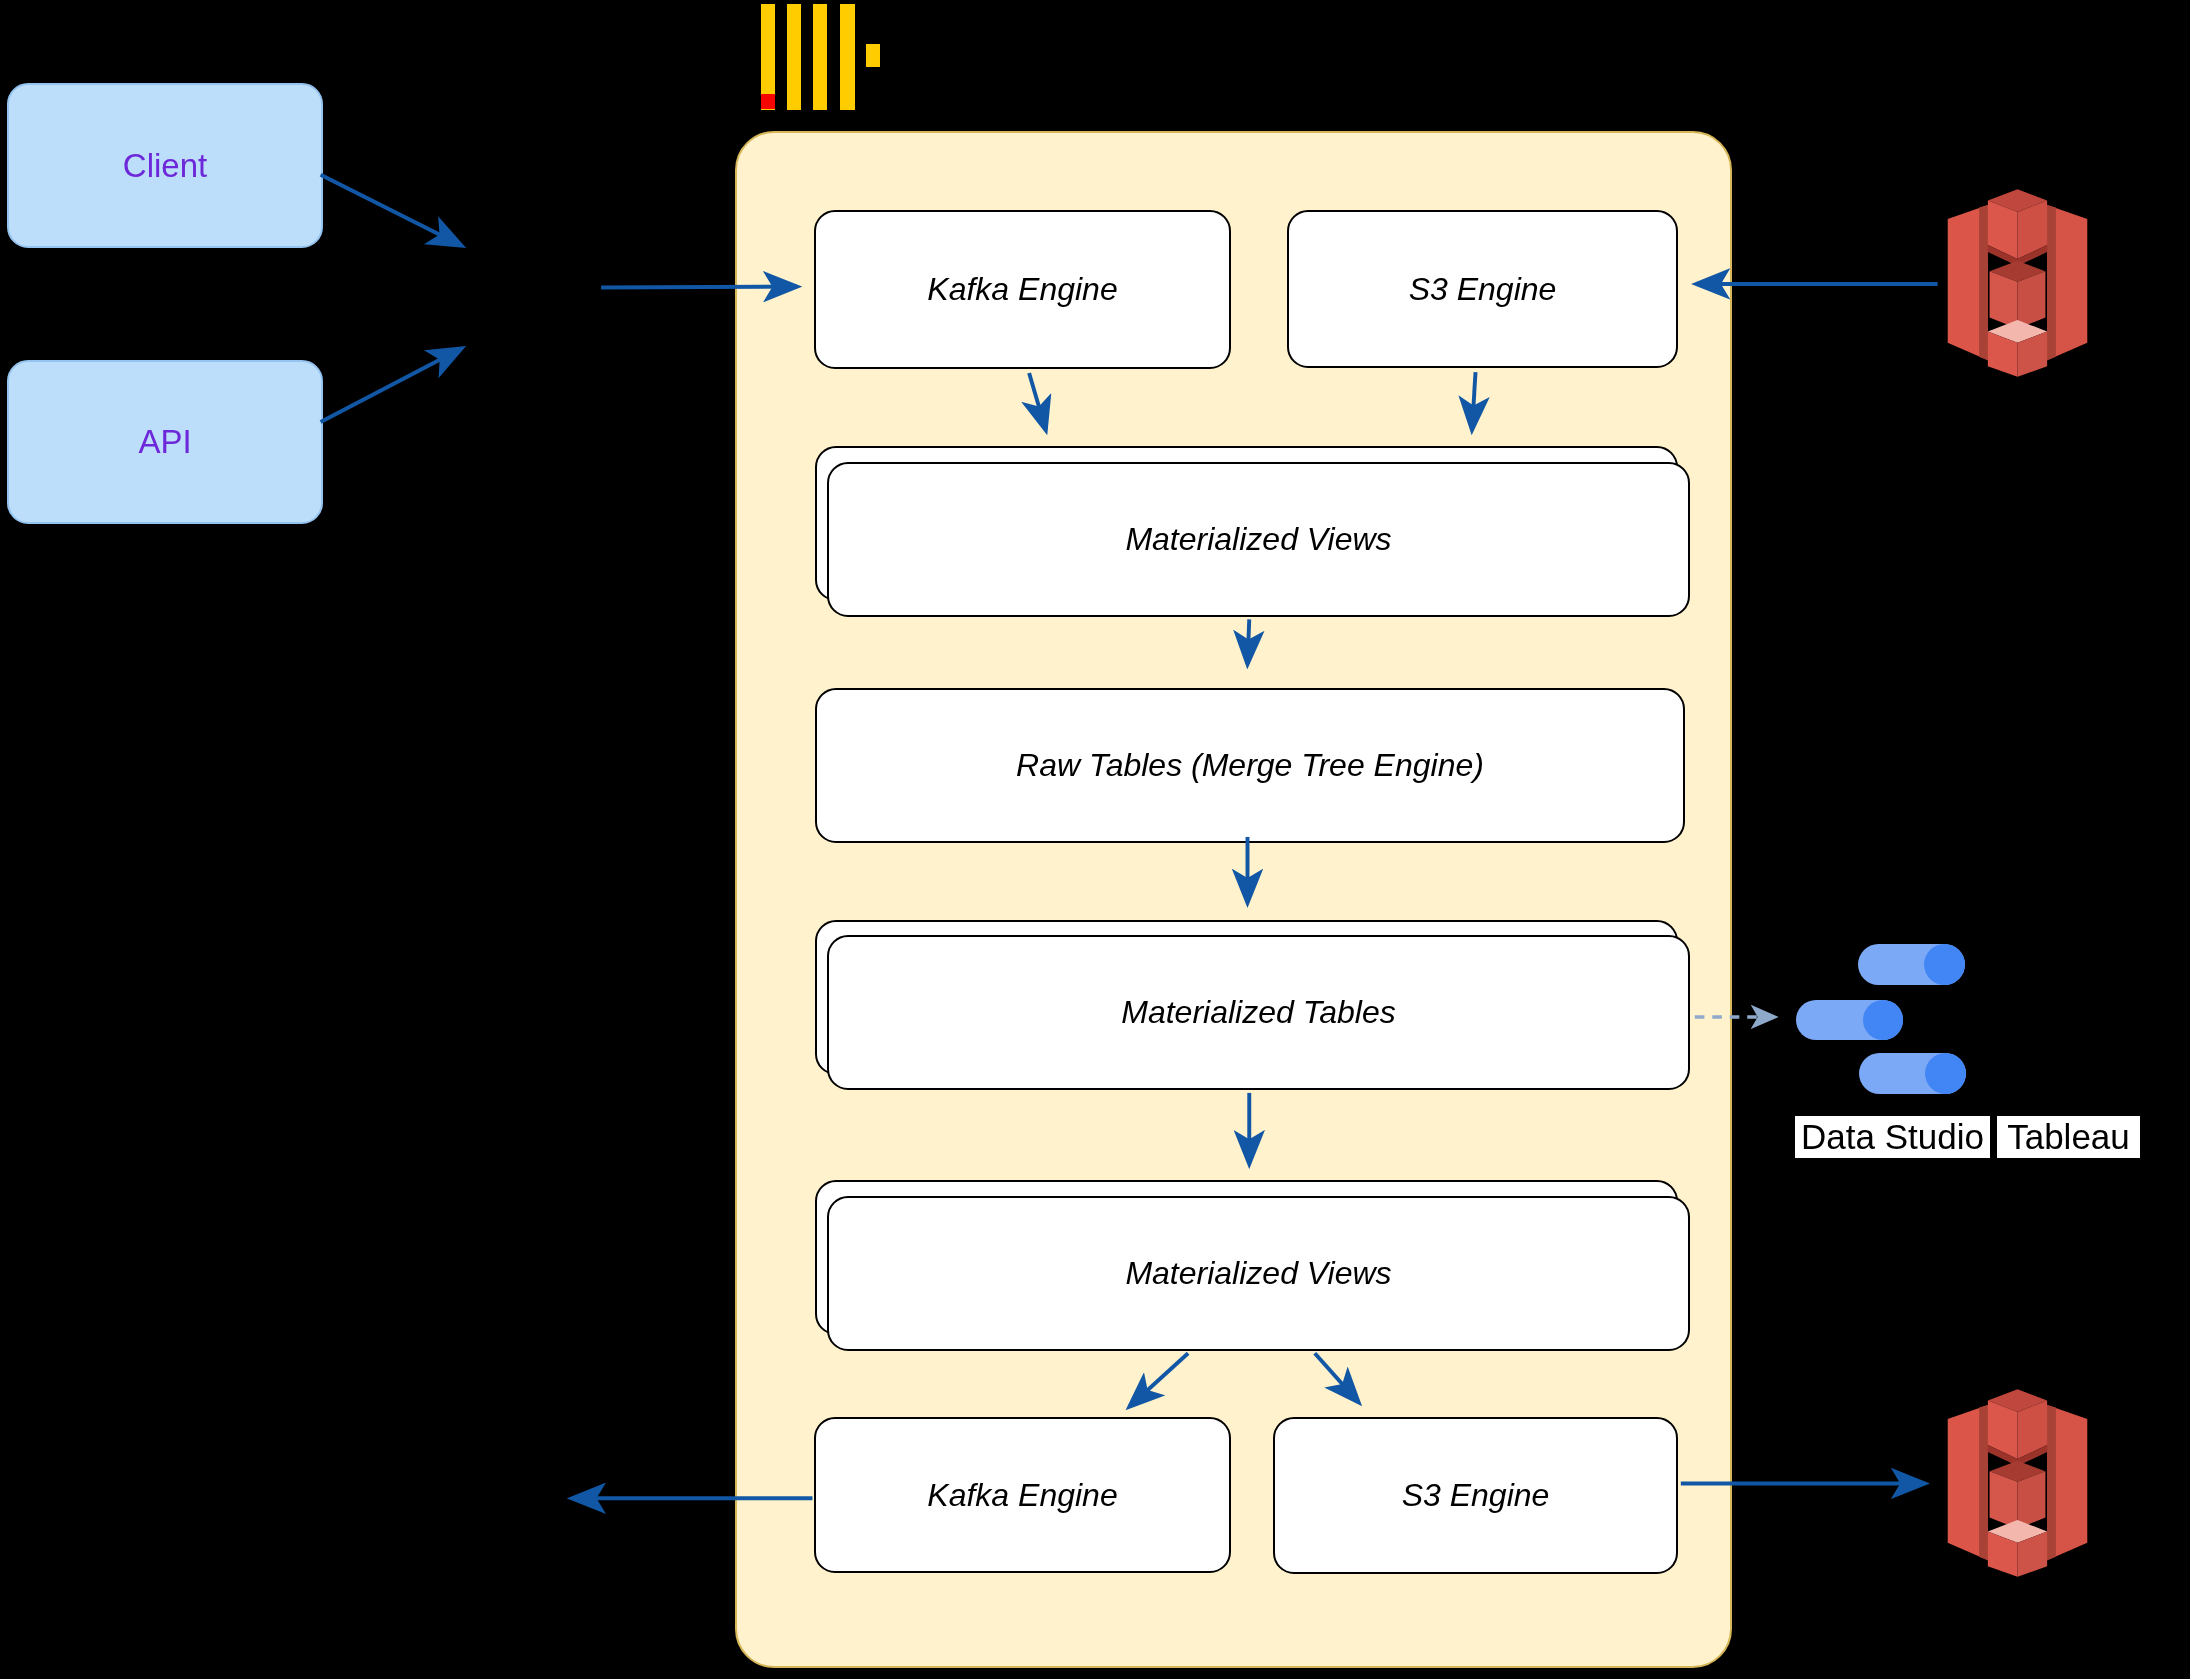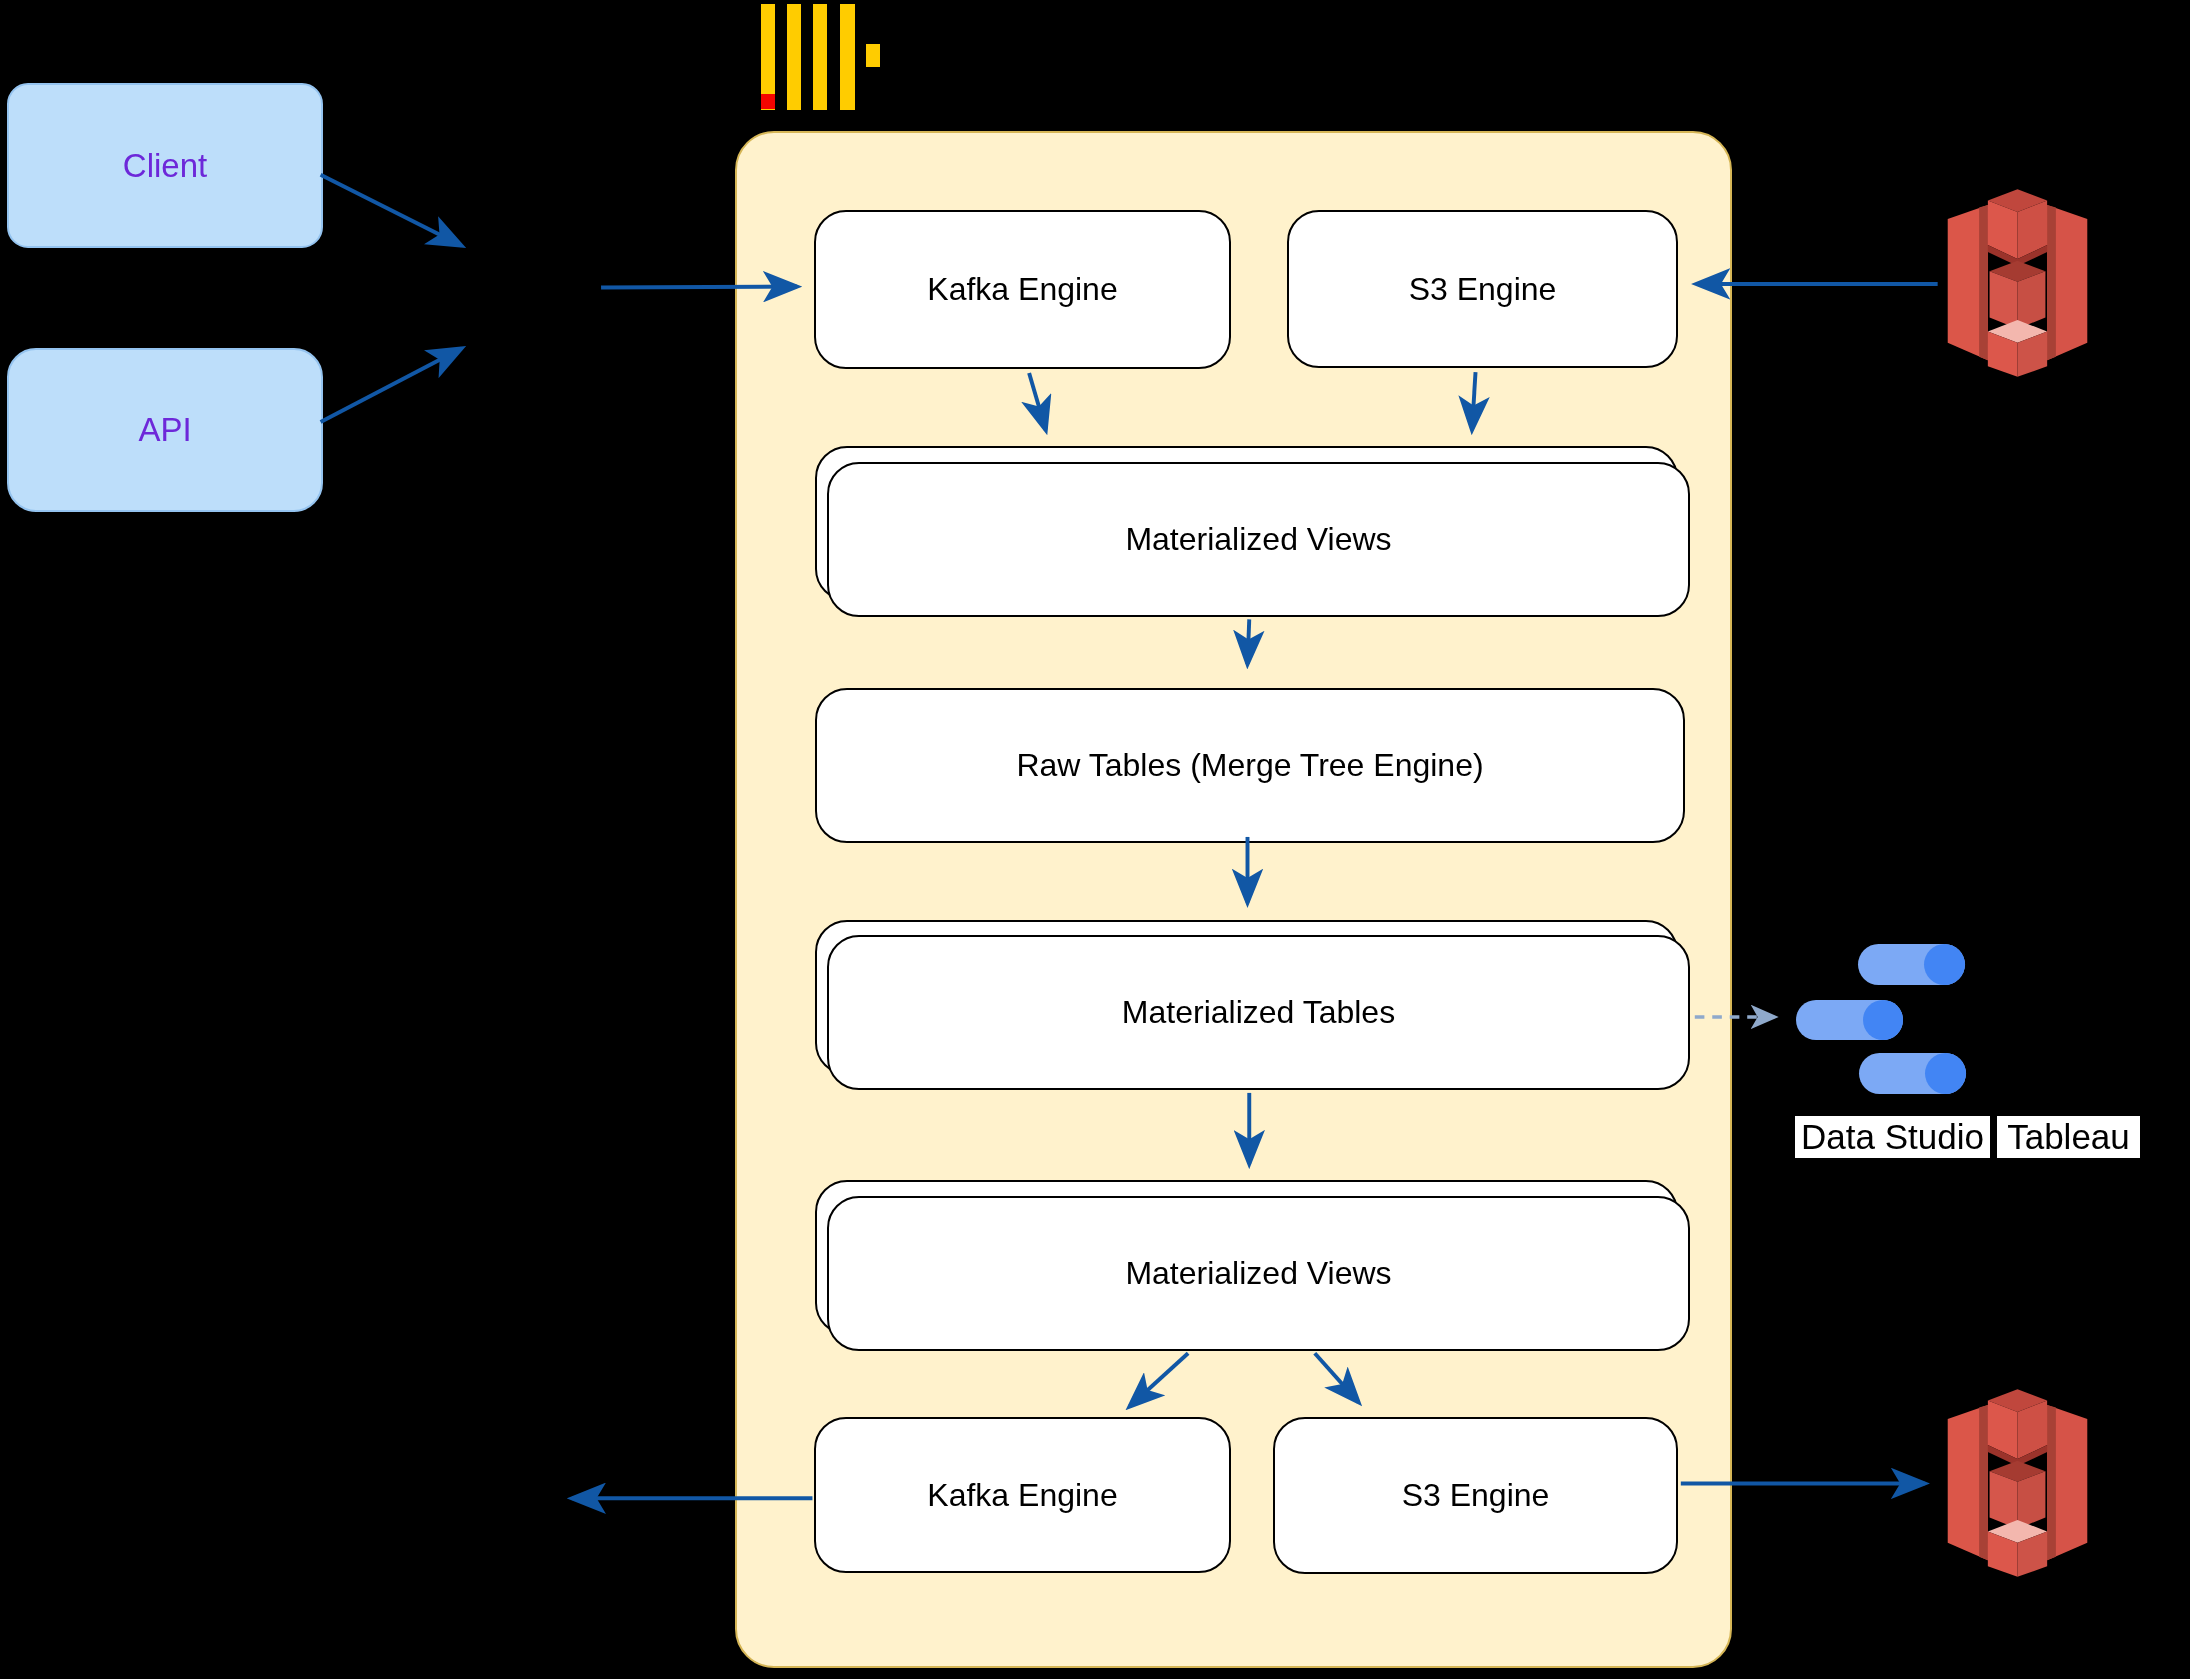--- a/index.html
+++ b/index.html
@@ -15,23 +15,23 @@
     font-size:33px;color:#6d28d9;
   }
   
   .container{
     position:absolute;left:735px;top:131px;width:997px;height:1537px;
     background:#FFF2CC;border:2.6px solid #D6B656;border-radius:39px;
     box-sizing:border-box;
   }
   
   .node{
-    position:absolute;background:#fff;border:2.6px solid #000;border-radius:32px;
+    position:absolute;background:#fff;border:2.6px solid #000;border-radius:21px;
     display:flex;align-items:center;justify-content:center;
-    font-size:32px;color:#000;box-sizing:border-box;
+    font-size:32px;color:#000;box-sizing:border-box;font-style:italic;
   }
   .node.back{z-index:1;}
   .node.front{z-index:2;}
   
   .ch-bar{position:absolute;background:#FFCC00;}
   .ch-red{position:absolute;background:#F50400;}
   
   .pill{position:absolute;background:#7CA9F5;border-radius:873px;}
   .pill .cap{position:absolute;right:0;top:0;height:100%;aspect-ratio:1/1;background:#4285F4;border-radius:50%;}
   .tool-label{
@@ -50,21 +50,21 @@
   <div class="ch-red" style="left:0;top:90px;width:14px;height:15.7px;"></div>
   <div class="ch-bar" style="left:26px;top:0;width:14px;height:106px;"></div>
   <div class="ch-bar" style="left:52px;top:0;width:14px;height:106px;"></div>
   <div class="ch-bar" style="left:79px;top:0;width:15px;height:106px;"></div>
   <div class="ch-bar" style="left:105px;top:40px;width:14px;height:23.6px;"></div>
 </div>
 
 <div class="blue-box" style="left:7px;top:83px;width:312px;height:161px;">
   <span>Client</span>
 </div>
-<div class="blue-box" style="left:7px;top:348px;width:312px;height:160px;border-radius:29px;">
+<div class="blue-box" style="left:7px;top:360px;width:312px;height:160px;">
   <span>API</span>
 </div>
 
 <div class="container"></div>
 
 <div class="node" style="left:814px;top:210px;width:417px;height:159px;z-index:2;">
   <span>Kafka Engine</span>
 </div>
 <div class="node" style="left:1287px;top:210px;width:391px;height:158px;z-index:2;">
   <span>S3 Engine</span>

